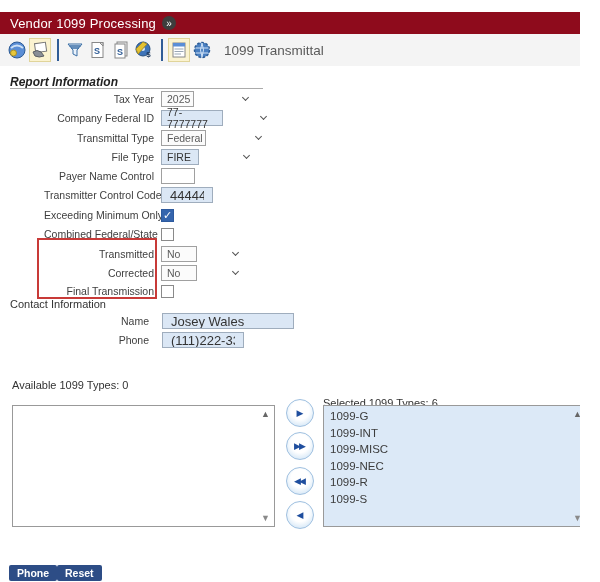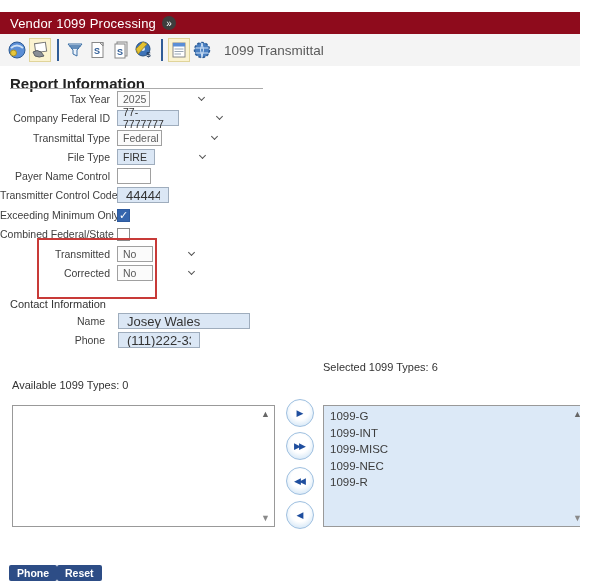--- a/index.html
+++ b/index.html
@@ -18,27 +18,27 @@
   
   .toolbar { position:absolute; left:0; top:34px; width:600px; height:32px;
     background:#f4f4f4; display:flex; align-items:center; padding-left:6px; }
   .tbtn { width:22px; height:24px; display:flex; align-items:center; justify-content:center;
     margin-right:1px; cursor:pointer; }
   .tbtn.hl { background:#fbf3d0; border:1px solid #e0d49a; }
   .tsep { width:2px; height:22px; background:#2f5c96; margin:0 5px; }
   .toolbar .screen-title { font-size:13.5px; color:#5a5a5a; margin-left:10px; }
 
   
-  .section-title { position:absolute; left:10px; font-size:15px; font-weight:bold; color:#222; }
+  .section-title { position:absolute; left:10px; font-size:12px; font-weight:bold; color:#222;font-style:italic; }
   .section-rule { position:absolute; left:10px; width:253px; height:0; border-top:1px solid #ababab; }
   .subsection-title { position:absolute; left:10px; font-size:11px; color:#333; }
 
   
   .row { position:absolute; left:0; height:16px; display:flex; align-items:center; }
-  .row .lbl { width:110px; text-align:right; font-size:10.5px; color:#404040; white-space:nowrap; }
+  .row .lbl { width:110px; text-align:right; font-size:10.5px; color:#404040; white-space:nowrap;margin-left:44px; }
   .row .ctl { margin-left:7px; }
   .crow .lbl { width:105px; }
   .crow .ctl { margin-left:13px; }
   .crow.email .ctl { margin-left:6px; }
 
   .fake-select { display:inline-flex; align-items:center; justify-content:space-between;
     height:16px; border:1px solid #a0a0a0; background:#fbfbfb; font-size:10.5px;
     color:#5a5a5a; padding:0 4px 0 5px; cursor:pointer;gap:48px; }
   .fake-select.blue { background:#dbe7f5; color:#333; border-color:#9fadbd; }
   .chev { width:5px; height:5px; border-right:1.4px solid #555; border-bottom:1.4px solid #555;
@@ -210,38 +210,42 @@
   </div>
 
   <div class="row" style="top:265px;">
     <span class="lbl">Corrected</span>
     <div class="ctl fake-select" style="width:36px;">
       <span>No</span>
         <span class="chev"></span>
     </div>
   </div>
 
+  <div class="row" style="top:283px;">
+    <span class="lbl">Final Transmission</span>
+    <span class="ctl checkbox"></span>
+  </div>
 
   <div class="annotation"></div>
 
   <div class="subsection-title" style="top:298px;">Contact Information</div>
 
   <div class="row crow" style="top:313px;">
     <span class="lbl">Name</span>
     <input class="ctl txt blue" style="width: 132px;" value="Josey Wales">
   </div>
 
   <div class="row crow" style="top:332px;">
     <span class="lbl">Phone</span>
     <input class="ctl txt blue" style="width: 82px;" value="(111)222-3333">
   </div>
 
 
   <div class="list-label" style="left:12px; top:379px;">Available 1099 Types: 0</div>
-  <div class="list-label" style="left:323px; top:361px;">Selected 1099 Types: 6</div>
+  <div class="list-label" style="left:323px; top:397px;">Selected 1099 Types: 6</div>
 
   <div class="listbox" style="left:12px;">
     <div class="items"></div>
     <span class="scroll-arrow up">▲</span>
     <span class="scroll-arrow down">▼</span>
   </div>
 
   <button class="circle-btn" style="top:399px;">
     <span>▶</span>
   </button>
@@ -255,20 +259,21 @@
     <span>◀</span>
   </button>
 
   <div class="listbox blue" style="left:323px; width:264px;">
     <div class="items">
       <div>1099-G</div>
       <div>1099-INT</div>
       <div>1099-MISC</div>
       <div>1099-NEC</div>
       <div>1099-R</div>
+      <div>1099-S</div>
     </div>
     <span class="scroll-arrow up">▲</span>
     <span class="scroll-arrow down">▼</span>
   </div>
 
   <button class="action-btn" style="left:9px;">Phone</button>
   <button class="action-btn" style="left:57px;">Reset</button>
 
 </div>
 

